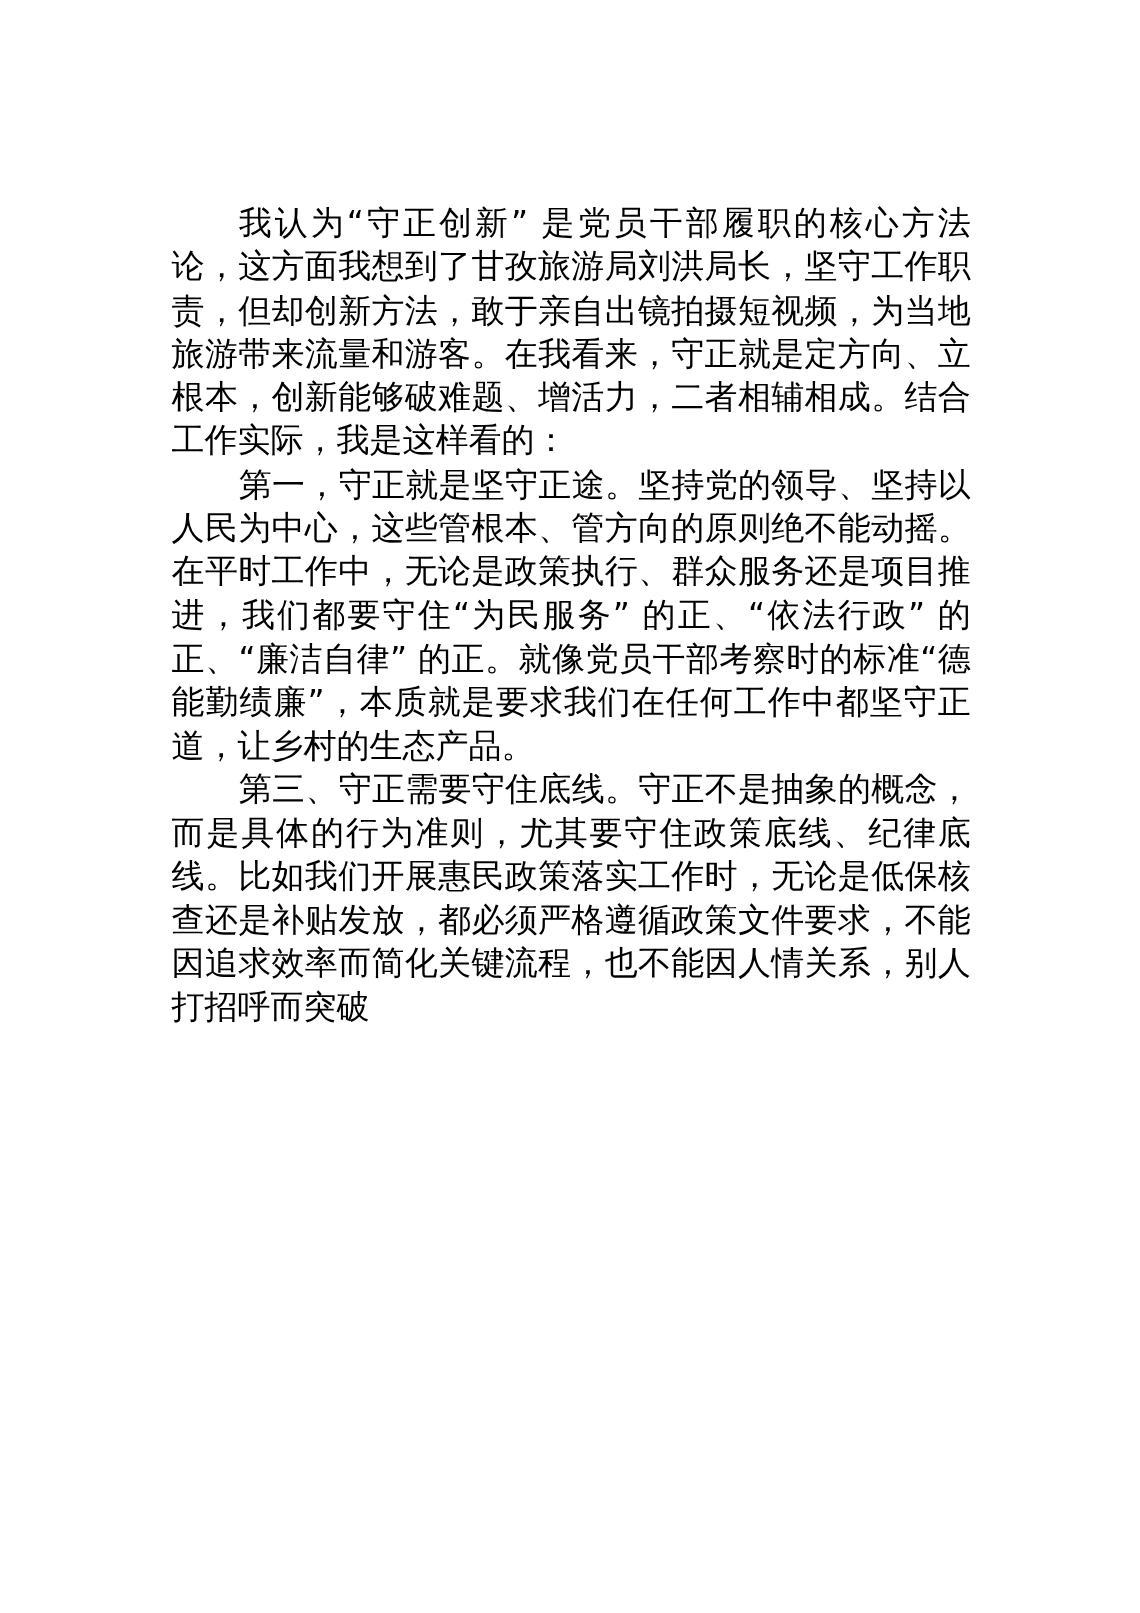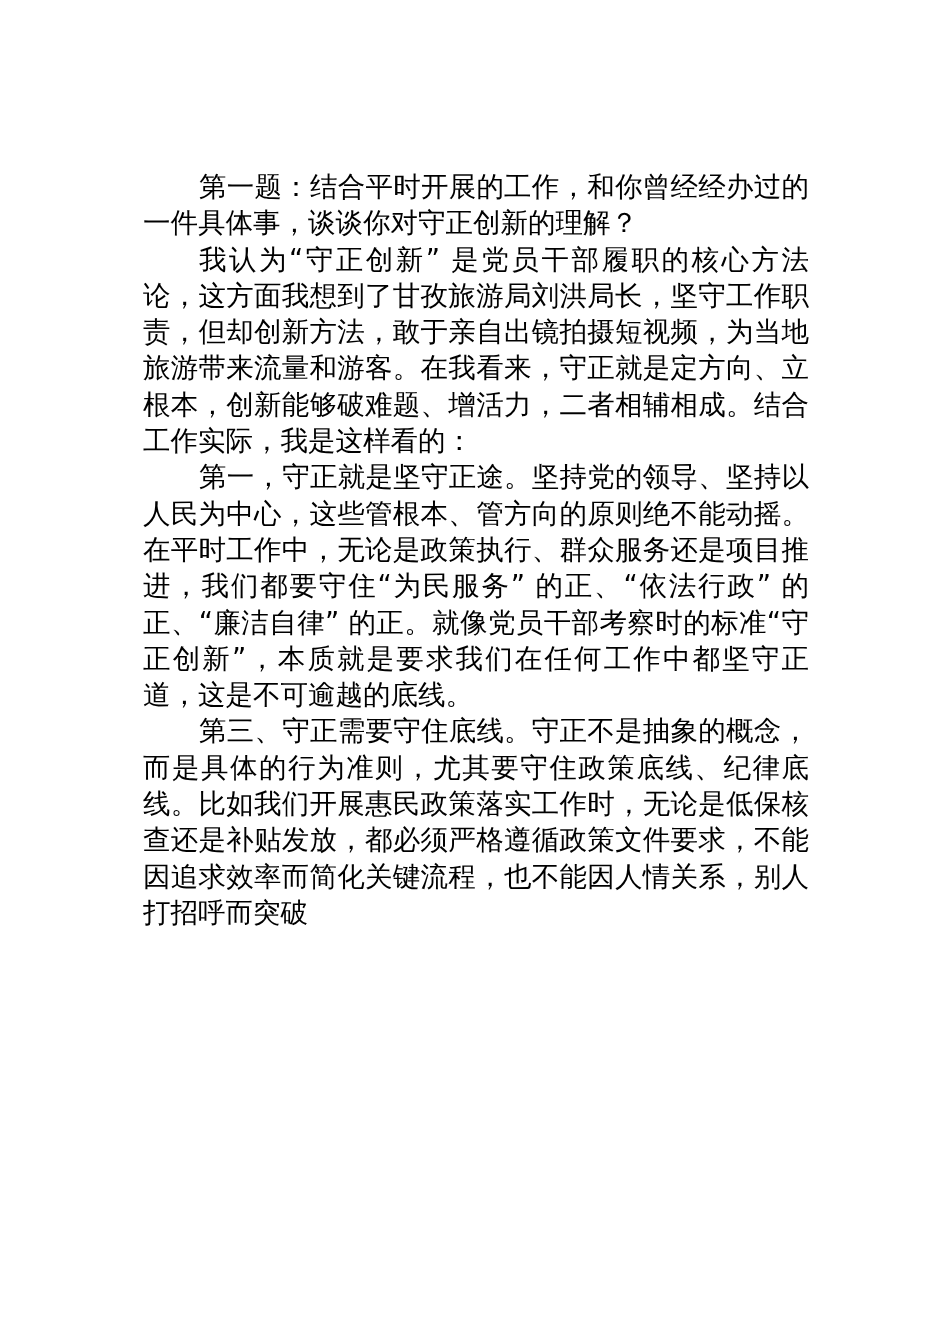--- a/index.html
+++ b/index.html
@@ -59,19 +59,18 @@
     margin-top: 0;
   }
 </style>
 </head>
 <body>
 
 <div class="page">
   <div class="doc-body">
 
 
-    <p class="para">第一题：结合平时开展的工作，和你曾经经办过的一件具体事，谈谈你对守正创新的理解？</p>
     <p class="para">我认为“守正创新” 是党员干部履职的核心方法论，这方面我想到了甘孜旅游局刘洪局长，坚守工作职责，但却创新方法，敢于亲自出镜拍摄短视频，为当地旅游带来流量和游客。在我看来，守正就是定方向、立根本，创新能够破难题、增活力，二者相辅相成。结合工作实际，我是这样看的：</p>
-    <p class="para">第一，守正就是坚守正途。坚持党的领导、坚持以人民为中心，这些管根本、管方向的原则绝不能动摇。在平时工作中，无论是政策执行、群众服务还是项目推进，我们都要守住“为民服务” 的正、“依法行政” 的正、“廉洁自律” 的正。就像党员干部考察时的标准“守正创新”，本质就是要求我们在任何工作中都坚守正道，这是不可逾越的底线。</p>
+    <p class="para">第一，守正就是坚守正途。坚持党的领导、坚持以人民为中心，这些管根本、管方向的原则绝不能动摇。在平时工作中，无论是政策执行、群众服务还是项目推进，我们都要守住“为民服务” 的正、“依法行政” 的正、“廉洁自律” 的正。就像党员干部考察时的标准“德能勤绩廉”，本质就是要求我们在任何工作中都坚守正道，让乡村的生态产品。</p>
     <p class="para">第三、守正需要守住底线。守正不是抽象的概念，而是具体的行为准则，尤其要守住政策底线、纪律底线。比如我们开展惠民政策落实工作时，无论是低保核查还是补贴发放，都必须严格遵循政策文件要求，不能因追求效率而简化关键流程，也不能因人情关系，别人打招呼而突破</p>
 
   </div>
 </div>
 
 </body></html>

